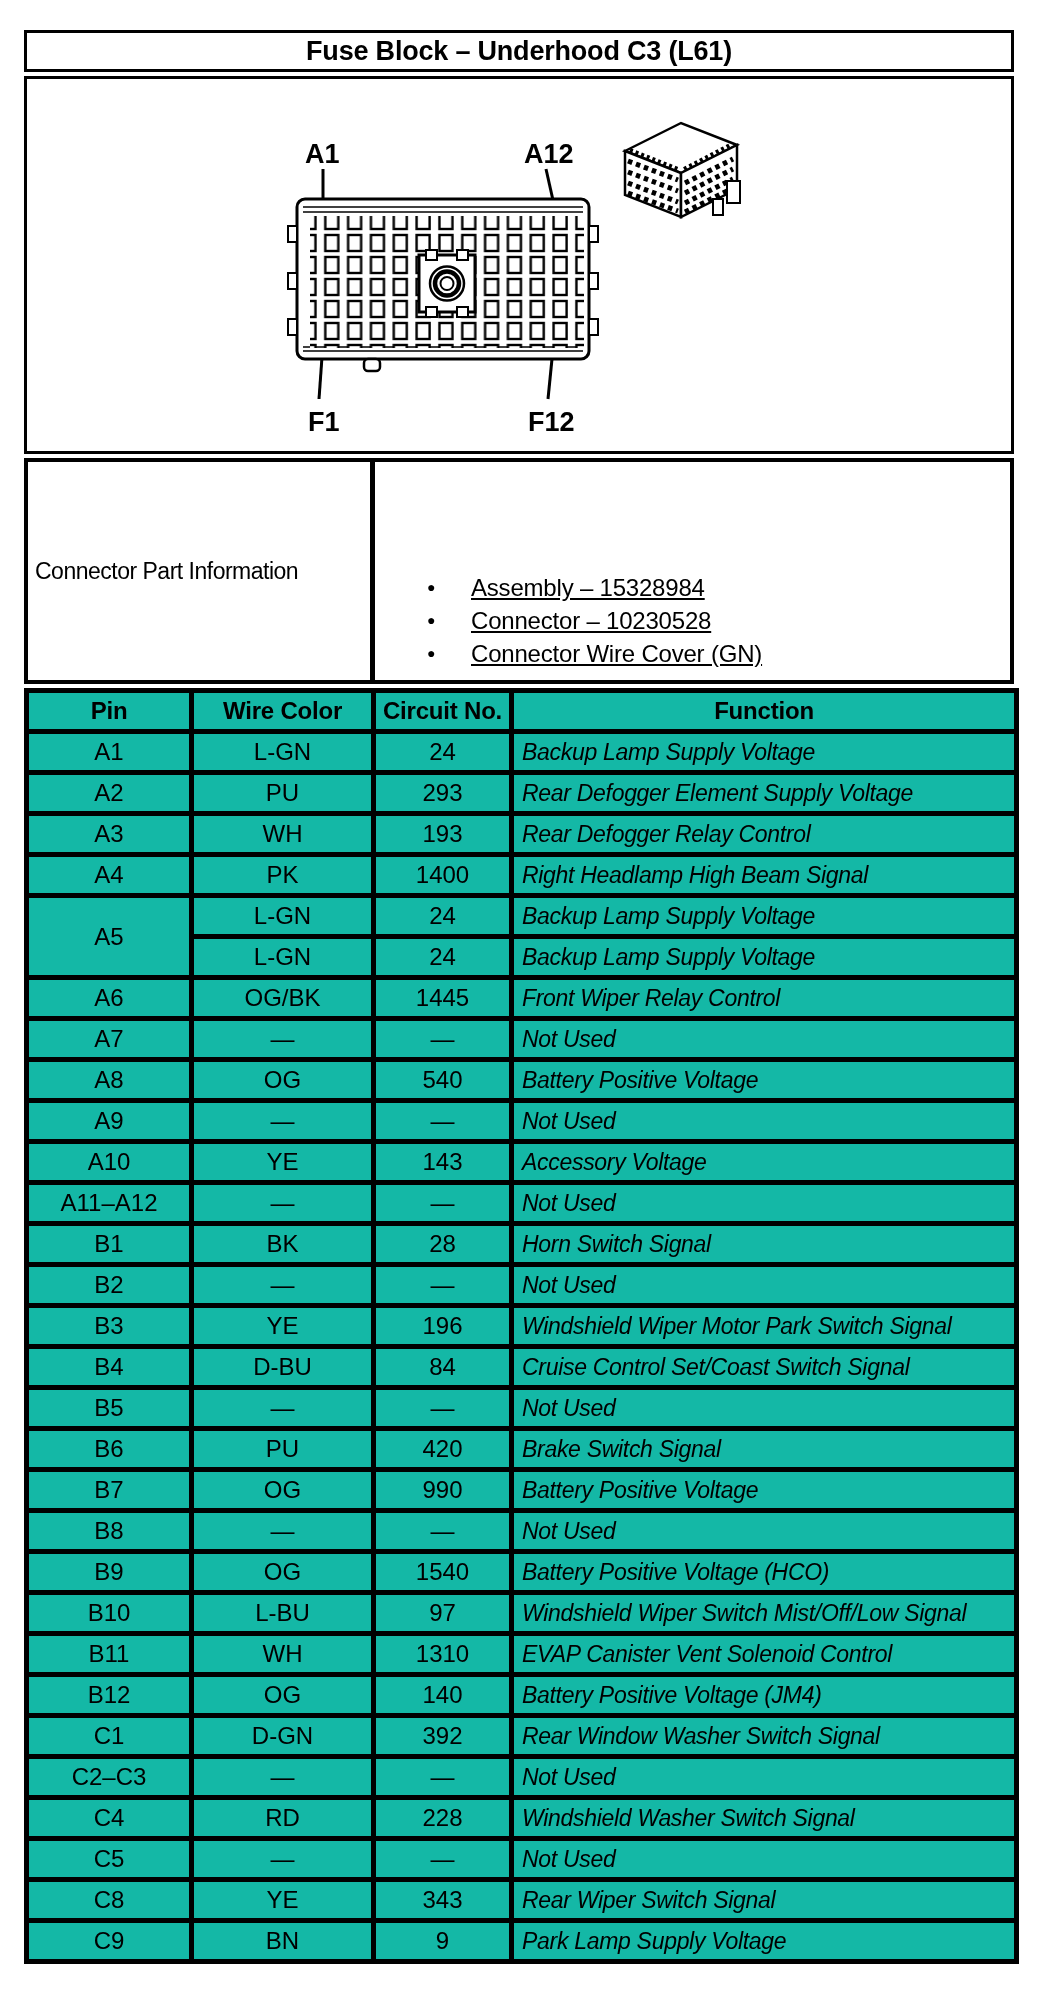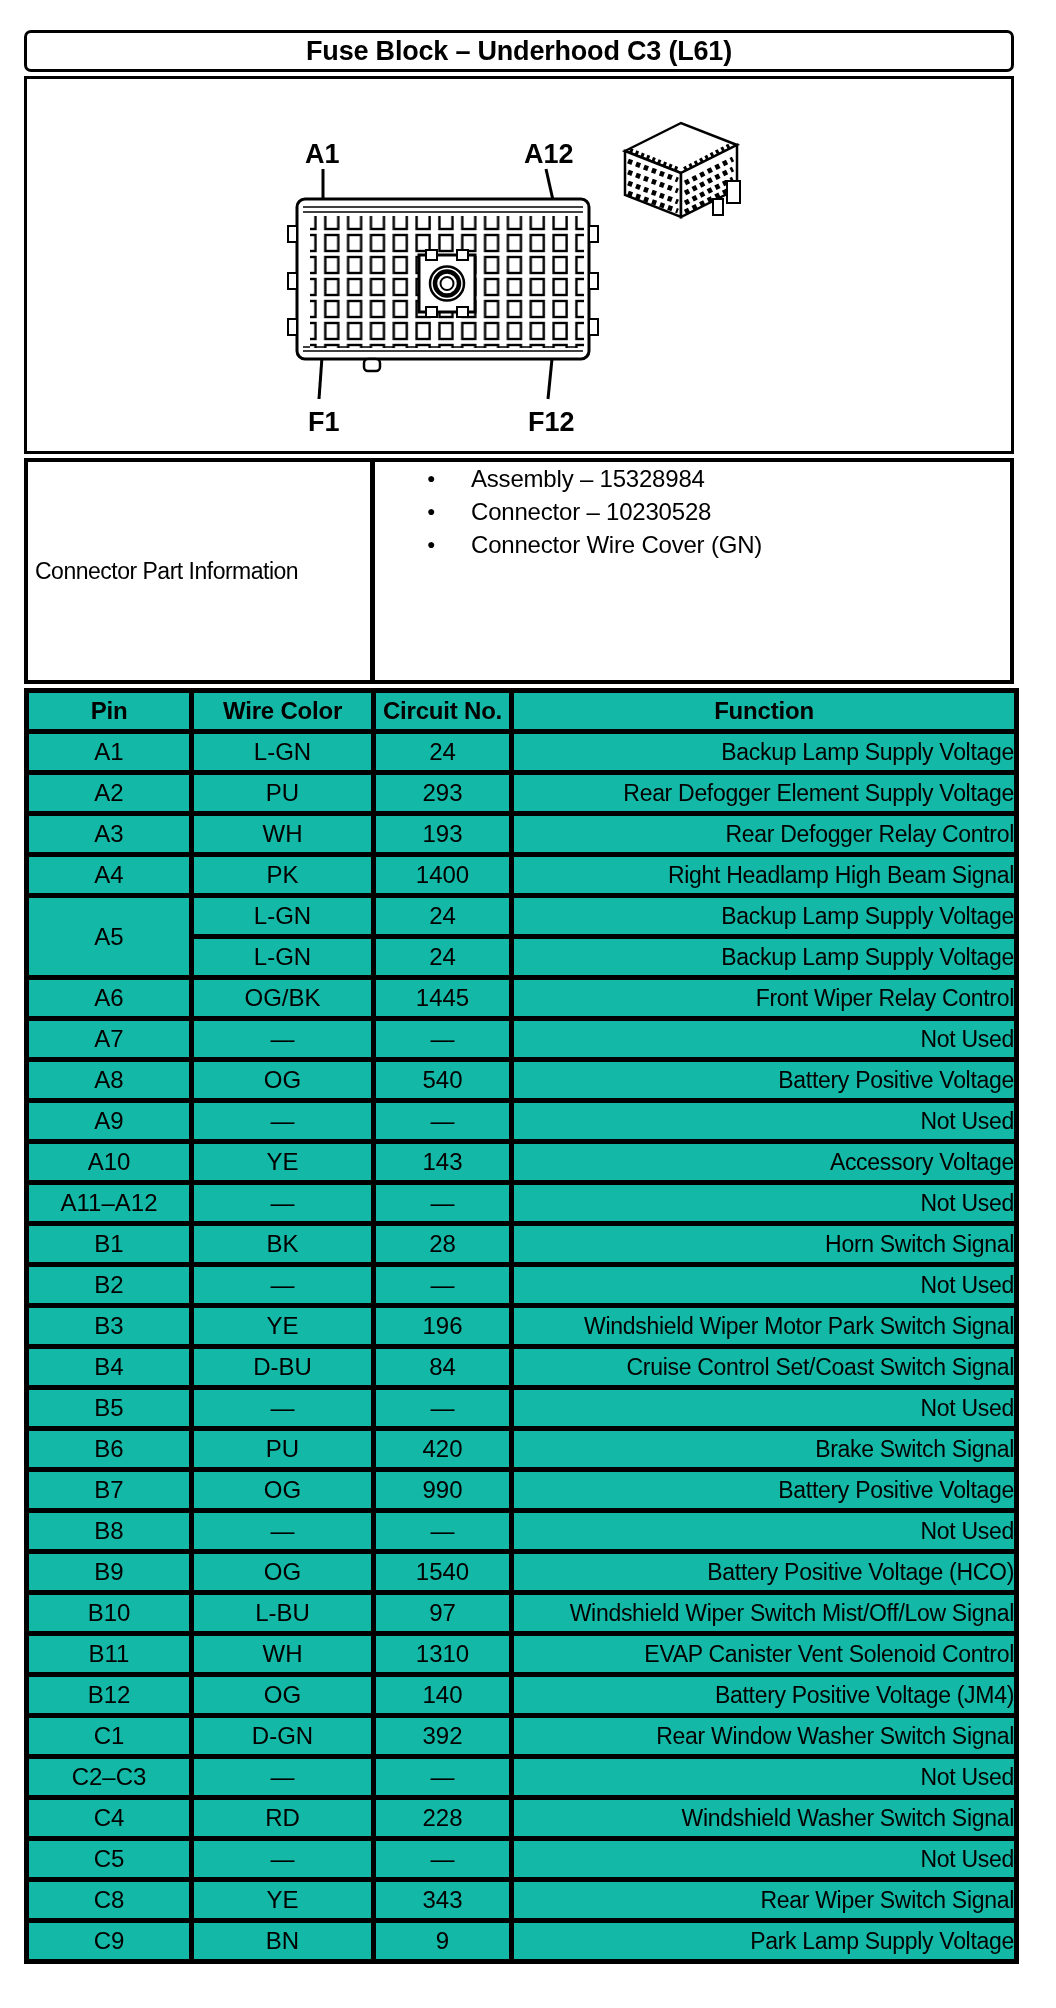--- a/index.html
+++ b/index.html
@@ -7,49 +7,49 @@
     width:1056px; height:2008px; position:relative;
     font-family:"Liberation Sans","DejaVu Sans",sans-serif; color:#000;
   }
   .page { position:absolute; left:24px; top:30px; width:990px; }
   .box {
     box-sizing:border-box; width:990px; background:#fff;
     border:3px solid #000; margin-bottom:4px;
   }
   .title-box {
     height:42px; display:flex; align-items:center; justify-content:center;
-    font-weight:bold; font-size:27px; letter-spacing:-0.2px;border-radius:7px;
+    font-weight:bold; font-size:27px; letter-spacing:-0.2px;
   }
   .diagram-box { height:378px; }
   .diagram-box svg { display:block; }
   .info-box { height:226px; border-width:4px; display:flex; }
   .info-left {
     box-sizing:border-box; width:347px; border-right:5px solid #000;
     display:flex; align-items:center; padding-left:7px;
     font-weight:normal; font-size:23px; letter-spacing:-0.5px; white-space:nowrap;
   }
-  .info-right { flex:1; display:flex; align-items:flex-start; }
+  .info-right { flex:1; display:flex; align-items:flex-end;text-decoration:underline; }
   ul.details { list-style:none; margin:0 0 10px 0; padding:0 0 0 52px; }
   ul.details li {
     position:relative; padding-left:44px; line-height:33px; font-size:24px;
     letter-spacing:-0.2px; white-space:nowrap;
   }
   ul.details li::before {
     content:"\25CF"; position:absolute; left:0; top:0; font-size:14px; line-height:33px;
   }
   table.pin-table {
     border-collapse:collapse; table-layout:fixed; width:990px; background:#14b8a6;
   }
   .pin-table th, .pin-table td {
     border:5px solid #000; height:36px; padding:0; overflow:hidden;
     text-align:center; vertical-align:middle; font-size:24px; white-space:nowrap;
   }
   .pin-table th { font-weight:bold; letter-spacing:-0.2px; }
   .pin-table td.c-func {
-    text-align:right; padding-left:8px; font-size:23px; letter-spacing:-0.3px;
+    text-align:left; padding-left:8px; font-size:23px; letter-spacing:-0.3px;font-style:italic;
   }
 </style>
 </head>
 <body>
 
 <div class="page">
 
   <div class="box title-box">
     <span>Fuse Block – Underhood C3 (L61)</span>
   </div>

